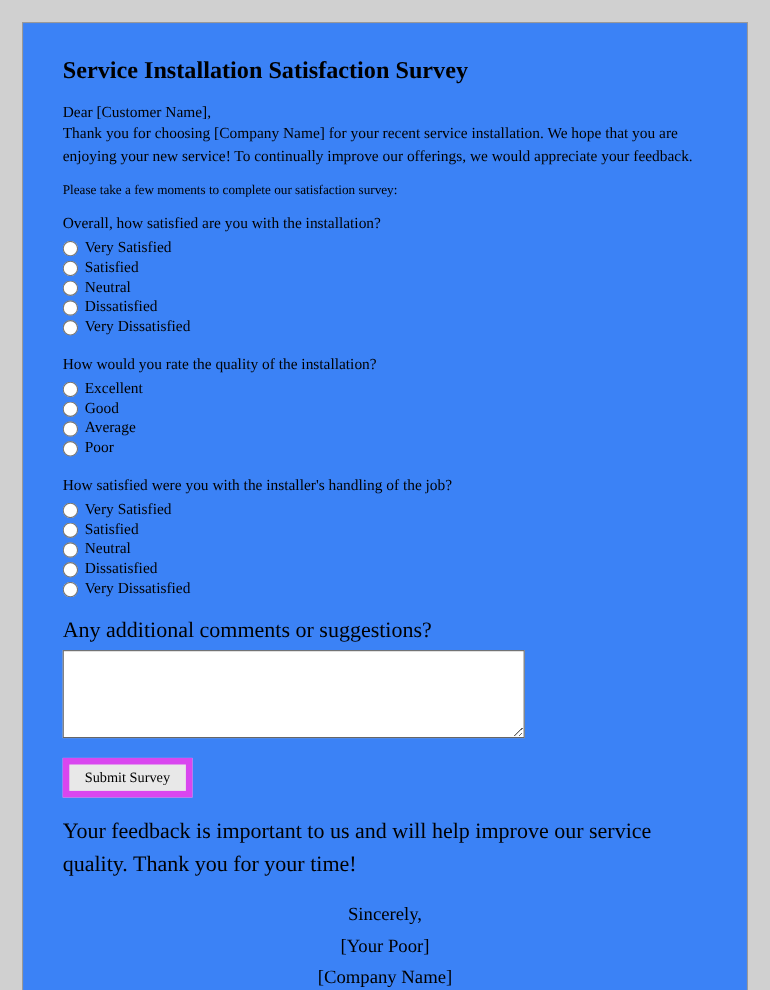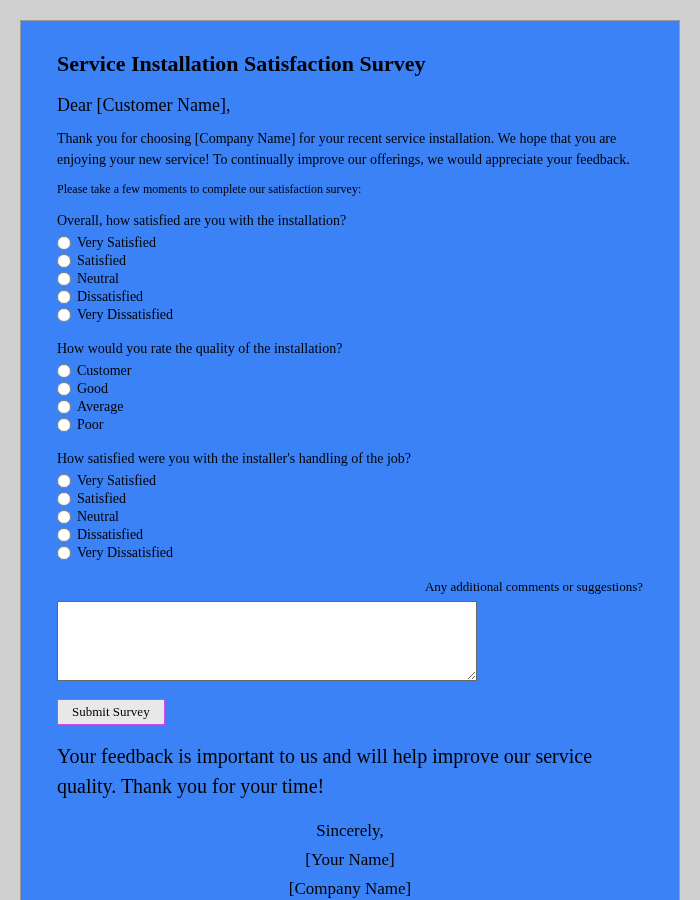--- a/index.html
+++ b/index.html
@@ -27,22 +27,21 @@
     }
 
     h1 {
       font-size: 22px;
       font-weight: bold;
       margin-bottom: 18px;
       font-family: "Times New Roman", Times, serif;
     }
 
     .greeting {
-      font-size: 18px;
-      margin-bottom: 12px;
+      font-size: 14px;
     }
 
     .intro {
       font-size: 14px;
       margin-bottom: 12px;
       line-height: 1.5;
     }
 
     .invite {
       font-size: 12px;
@@ -72,39 +71,38 @@
       margin: 0;
       cursor: pointer;
     }
 
     .radio-option label {
       cursor: pointer;
       font-size: 14px;
     }
 
     .comments-label {
-      font-size: 13px;
+      font-size: 20px;
       margin-bottom: 6px;
-      text-align: right;
     }
 
     .comments-textarea {
       width: 420px;
       height: 80px;
       resize: both;
       border: 1px solid #666;
       font-family: "Times New Roman", Times, serif;
       font-size: 13px;
       padding: 4px;
       display: block;
       margin-bottom: 16px;
     }
 
     .submit-button {
-      border: 1px solid #d946ef;
+      border: 6px solid #d946ef;
       background: #e8e8e8;
       padding: 4px 14px;
       font-size: 13px;
       cursor: pointer;
       font-family: "Times New Roman", Times, serif;
       margin-bottom: 16px;
     }
 
     .footer-note {
       font-size: 20px;
@@ -154,21 +152,21 @@
       <input type="radio" name="q1" id="q1_5" style="">
       <label for="q1_5">Very Dissatisfied</label>
     </div>
   </div>
 
   
   <div class="question-block">
     <p class="question-text">How would you rate the quality of the installation?</p>
     <div class="radio-option">
       <input type="radio" name="q2" id="q2_1" style="">
-      <label for="q2_1">Customer</label>
+      <label for="q2_1">Excellent</label>
     </div>
     <div class="radio-option">
       <input type="radio" name="q2" id="q2_2" style="">
       <label for="q2_2">Good</label>
     </div>
     <div class="radio-option">
       <input type="radio" name="q2" id="q2_3" style="">
       <label for="q2_3">Average</label>
     </div>
     <div class="radio-option">
@@ -207,17 +205,17 @@
     <p class="comments-label">Any additional comments or suggestions?</p>
     <textarea class="comments-textarea" style=""></textarea>
   </div>
 
   <button class="submit-button">Submit Survey</button>
 
   <p class="footer-note">Your feedback is important to us and will help improve our service quality. Thank you for your time!</p>
 
   <div class="signature">
     <p>Sincerely,</p>
-    <p>[Your Name]</p>
+    <p>[Your Poor]</p>
     <p>[Company Name]</p>
   </div>
 
 </div>
 
 </body></html>

